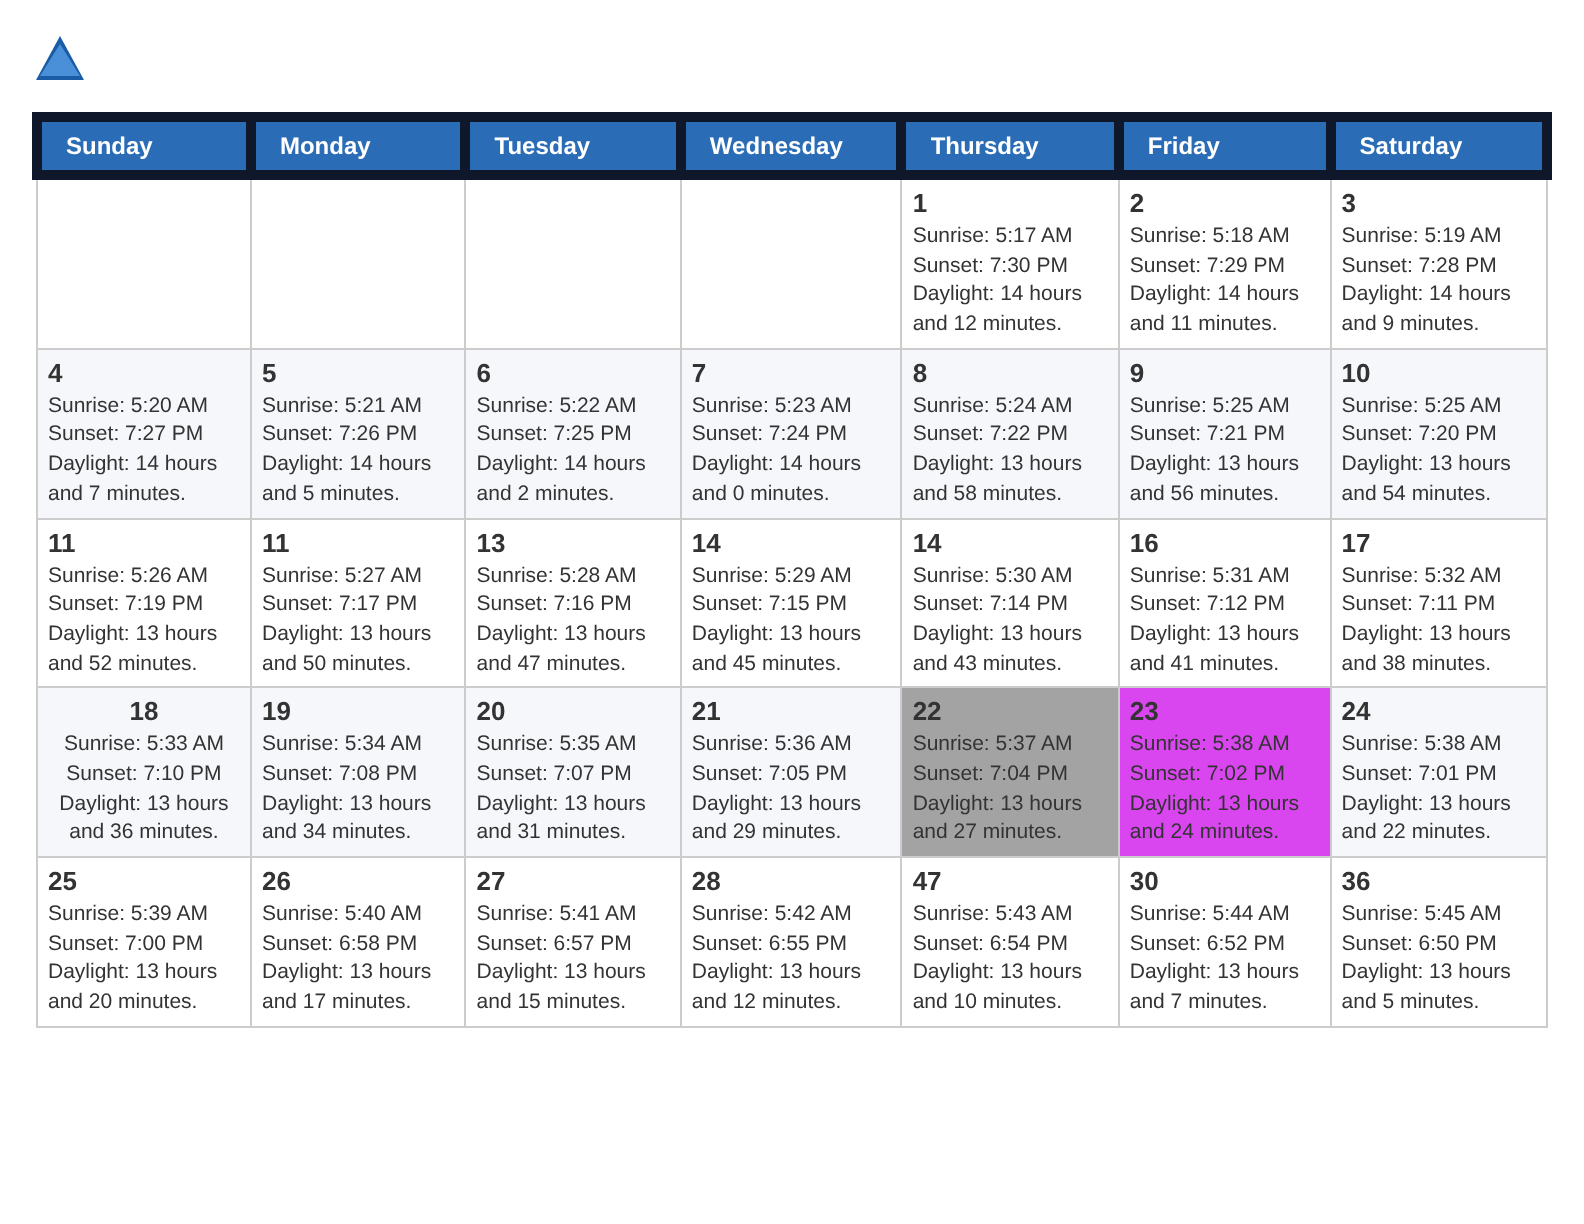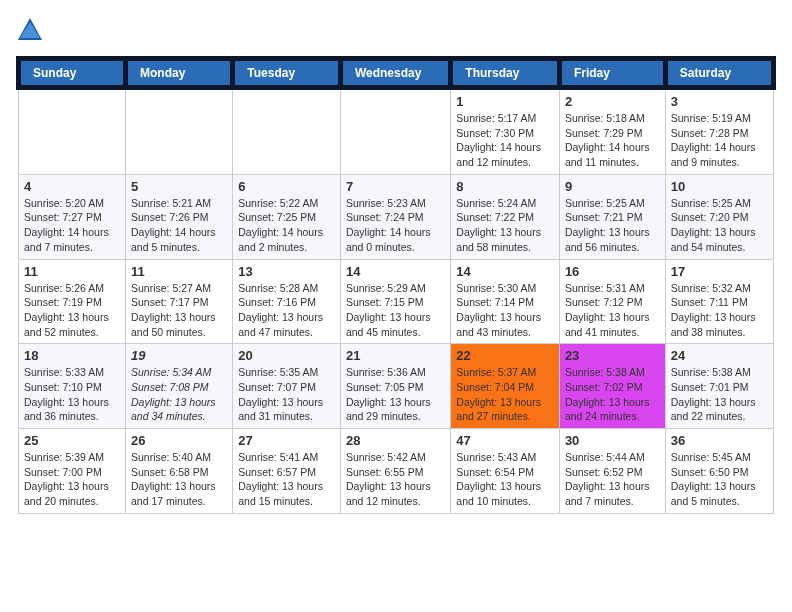--- a/index.html
+++ b/index.html
@@ -198,37 +198,37 @@
         <td>
           <span class="day-number">16</span>
           <div class="day-info">Sunrise: 5:31 AM<br>Sunset: 7:12 PM<br>Daylight: 13 hours<br>and 41 minutes.</div>
         </td>
         <td>
           <span class="day-number">17</span>
           <div class="day-info">Sunrise: 5:32 AM<br>Sunset: 7:11 PM<br>Daylight: 13 hours<br>and 38 minutes.</div>
         </td>
       </tr>
       <tr>
-        <td style="background: rgb(245, 247, 250);">
+        <td style="background: rgb(245, 247, 250); text-align: center;">
           <span class="day-number">18</span>
           <div class="day-info">Sunrise: 5:33 AM<br>Sunset: 7:10 PM<br>Daylight: 13 hours<br>and 36 minutes.</div>
         </td>
-        <td style="background: rgb(245, 247, 250); font-style: italic;">
+        <td style="background: rgb(245, 247, 250);">
           <span class="day-number">19</span>
           <div class="day-info">Sunrise: 5:34 AM<br>Sunset: 7:08 PM<br>Daylight: 13 hours<br>and 34 minutes.</div>
         </td>
         <td style="background: rgb(245, 247, 250); margin-top: 30px;">
           <span class="day-number">20</span>
           <div class="day-info">Sunrise: 5:35 AM<br>Sunset: 7:07 PM<br>Daylight: 13 hours<br>and 31 minutes.</div>
         </td>
         <td style="background: rgb(245, 247, 250); margin-left: 15px;">
           <span class="day-number">21</span>
           <div class="day-info">Sunrise: 5:36 AM<br>Sunset: 7:05 PM<br>Daylight: 13 hours<br>and 29 minutes.</div>
         </td>
-        <td style="background: #f97316;">
+        <td style="background: #a3a3a3;">
           <span class="day-number">22</span>
           <div class="day-info">Sunrise: 5:37 AM<br>Sunset: 7:04 PM<br>Daylight: 13 hours<br>and 27 minutes.</div>
         </td>
         <td style="background: #d946ef;">
           <span class="day-number">23</span>
           <div class="day-info">Sunrise: 5:38 AM<br>Sunset: 7:02 PM<br>Daylight: 13 hours<br>and 24 minutes.</div>
         </td>
         <td style="background: rgb(245, 247, 250);">
           <span class="day-number">24</span>
           <div class="day-info">Sunrise: 5:38 AM<br>Sunset: 7:01 PM<br>Daylight: 13 hours<br>and 22 minutes.</div>

